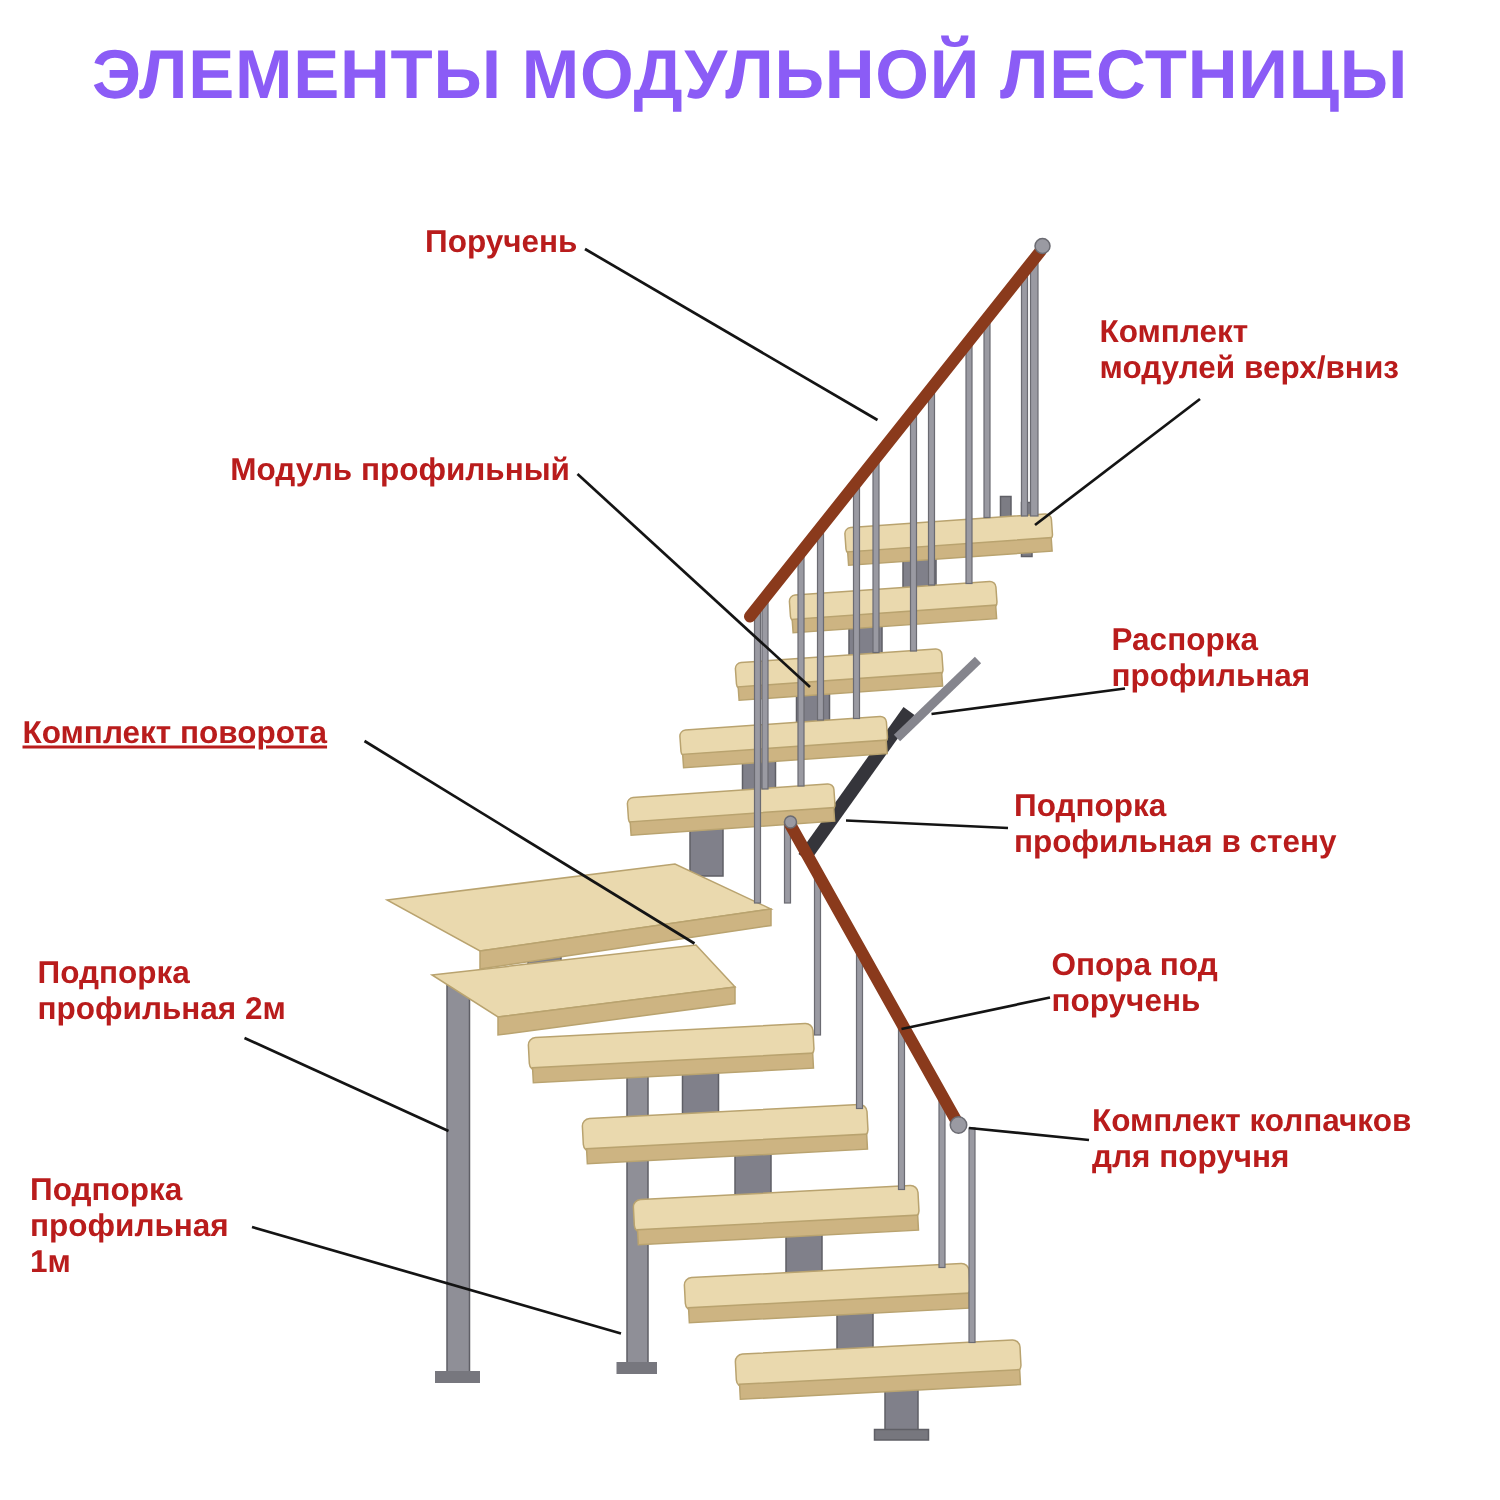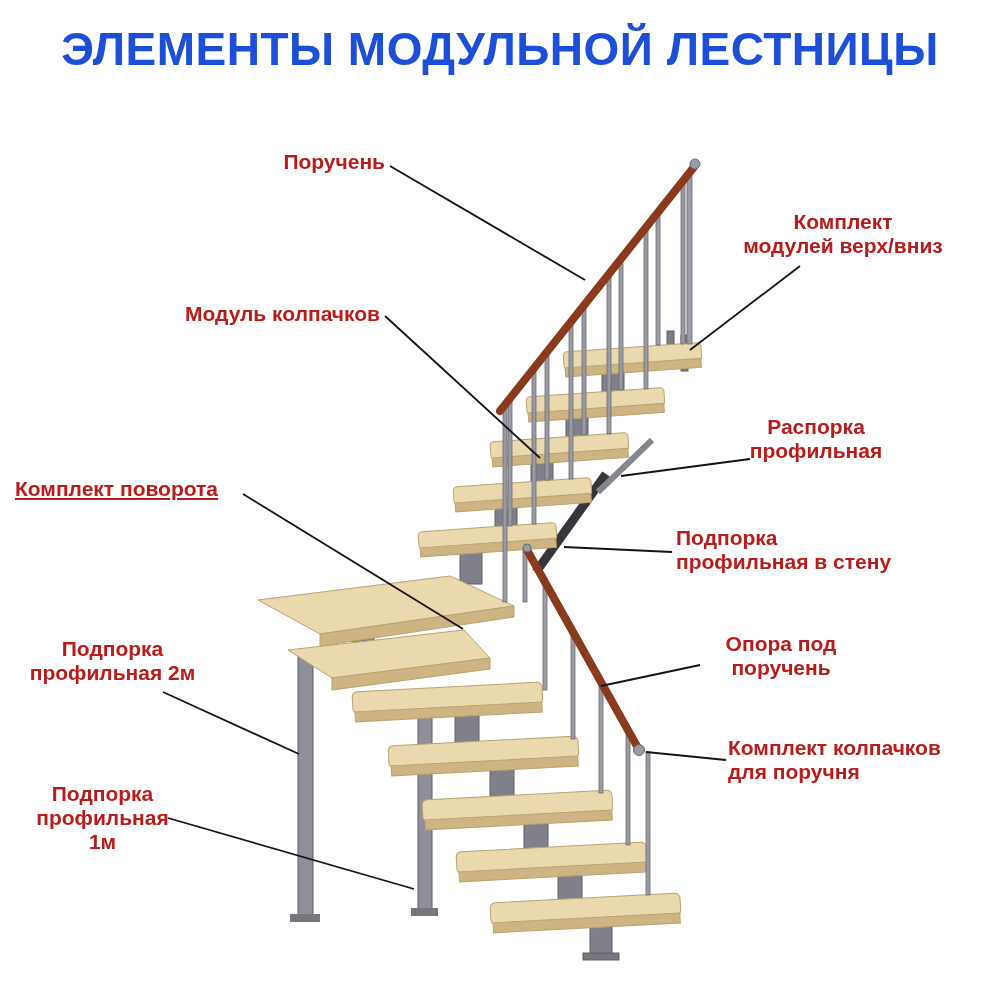--- a/index.html
+++ b/index.html
@@ -1,29 +1,29 @@
 <!DOCTYPE html>
 <html><head>
 <meta charset="utf-8">
 <style>
   * { margin:0; padding:0; box-sizing:border-box; }
   html,body { width:1000px; height:1000px; background:#ffffff; }
   body { font-family:"Liberation Sans", sans-serif; position:relative; overflow:hidden; }
   .title {
     position:absolute; top:22px; left:0; width:1000px;
     text-align:center; font-size:46px; font-weight:bold;
-    letter-spacing:0.5px; color:#1d4ed8;
+    letter-spacing:0.5px; color:#8b5cf6;
   }
   .scene { position:absolute; left:0; top:0; width:1000px; height:1000px; }
   .label {
     position:absolute; font-size:21px; font-weight:bold; line-height:1.15;
     color:#b91c1c; white-space:pre-line;
   }
   .t-right { text-align:right; }
-  .t-center { text-align:center; }
+  .t-center { }
   .t-left { text-align:left; }
 </style>
 </head>
 <body>
 
 <h1 class="title">ЭЛЕМЕНТЫ МОДУЛЬНОЙ ЛЕСТНИЦЫ</h1>
 
 <svg class="scene" viewBox="0 0 1000 1000">
 
   <line x1="536" y1="572" x2="606" y2="474" stroke="#35353b" stroke-width="9"></line>
@@ -164,21 +164,21 @@
     <line x1="163" y1="692" x2="299" y2="754"></line>
     <line x1="700" y1="665" x2="601" y2="686"></line>
     <line x1="168" y1="818" x2="414" y2="889"></line>
     <line x1="726" y1="760" x2="646" y2="752"></line>
   </g>
 </svg>
 
 <div class="label t-right" style="left:165px; top:150px; width:220px;">Поручень</div>
 <div class="label t-center" style="left:733px; top:210px; width:220px;">Комплект
 модулей верх/вниз</div>
-<div class="label t-right" style="left:120px; top:302px; width:260px;">Модуль колпачков</div>
+<div class="label t-right" style="left:120px; top:302px; width:260px;">Модуль профильный</div>
 <div class="label t-center" style="left:741px; top:415px; width:150px;">Распорка
 профильная</div>
 <div class="label t-left" style="left:15px;  top:477px; width:240px;text-decoration:underline;">Комплект поворота</div>
 <div class="label t-left" style="left:676px; top:526px; width:250px;">Подпорка
 профильная в стену</div>
 <div class="label t-center" style="left:25px;  top:637px; width:175px;">Подпорка
 профильная 2м</div>
 <div class="label t-center" style="left:701px; top:632px; width:160px;">Опора под
 поручень</div>
 <div class="label t-center" style="left:20px;  top:782px; width:165px;">Подпорка

